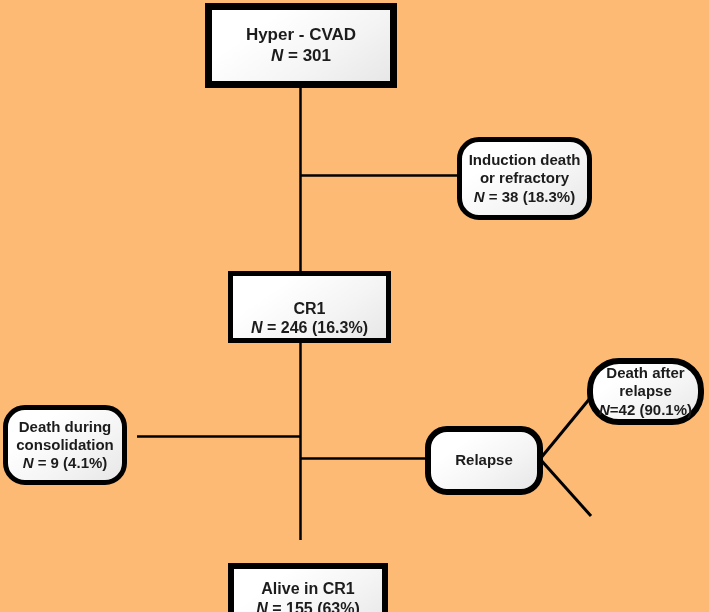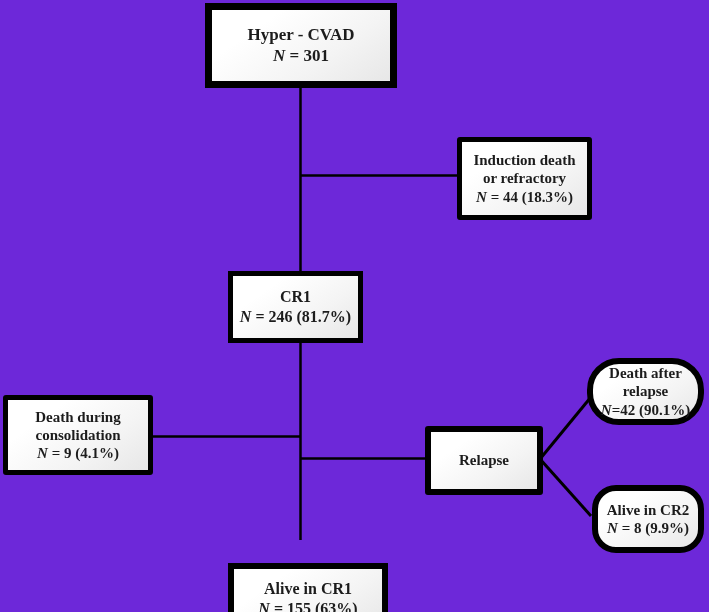--- a/index.html
+++ b/index.html
@@ -4,23 +4,23 @@
 <style>
   html, body {
     margin: 0;
     padding: 0;
     background: #ffffff;
   }
   .canvas {
     position: relative;
     width: 709px;
     height: 612px;
-    background: #6d28d9;
+    background: #fdba74;
     overflow: hidden;
-    font-family: Liberation Serif, serif;
+    font-family: Liberation Sans, sans-serif;
   }
   .connectors {
     position: absolute;
     left: 0;
     top: 0;
     width: 709px;
     height: 612px;
   }
   .node {
     position: absolute;
@@ -40,36 +40,36 @@
   .node .label {
     white-space: pre-line;
   }
   .node .stats {
     white-space: pre;
   }
   .node .stats i {
     font-style: italic;
   }
   .rounded {
-    border-radius: 3px;
+    border-radius: 22px;
   }
   .node-hyper {
     left: 205px; top: 3px; width: 192px; height: 85px;
     border-width: 7px;
     font-size: 17px;
   }
   .node-induction {
     left: 457px; top: 137px; width: 135px; height: 83px;
     font-size: 15px;
   }
   .node-cr1 {
-    left: 228px; top: 271px; width: 135px; height: 72px;
+    left: 228px; top: 271px; width: 163px; height: 72px; justify-content: flex-end;
   }
   .node-consolidation {
-    left: 3px; top: 395px; width: 150px; height: 80px;
+    left: 3px; top: 405px; width: 124px; height: 80px;
     font-size: 15px;
   }
   .node-relapse {
     left: 425px; top: 426px; width: 118px; height: 69px;
     border-width: 6px;
     font-size: 15px;
   }
   .node-death-after-relapse {
     left: 587px; top: 358px; width: 117px; height: 67px;
     border-width: 6px;
@@ -103,47 +103,43 @@
   </svg>
 
   <div class="node node-hyper">
     <div class="label">Hyper - CVAD</div>
     <div class="stats"><i>N</i><span> = 301</span></div>
   </div>
 
   <div class="node rounded node-induction">
     <div class="label">Induction death
 or refractory</div>
-    <div class="stats"><i>N</i><span> = 44 (18.3%)</span></div>
+    <div class="stats"><i>N</i><span> = 38 (18.3%)</span></div>
   </div>
 
   <div class="node node-cr1">
     <div class="label">CR1</div>
-    <div class="stats"><i>N</i><span> = 246 (81.7%)</span></div>
+    <div class="stats"><i>N</i><span> = 246 (16.3%)</span></div>
   </div>
 
   <div class="node rounded node-consolidation">
     <div class="label">Death during
 consolidation</div>
     <div class="stats"><i>N</i><span> = 9 (4.1%)</span></div>
   </div>
 
   <div class="node rounded node-relapse">
     <div class="label">Relapse</div>
   </div>
 
   <div class="node rounded node-death-after-relapse">
     <div class="label">Death after
 relapse</div>
     <div class="stats"><i>N</i><span>=42 (90.1%)</span></div>
   </div>
 
-  <div class="node rounded node-alive-cr2">
-    <div class="label">Alive in CR2</div>
-    <div class="stats"><i>N</i><span> = 8 (9.9%)</span></div>
-  </div>
 
   <div class="node node-alive-cr1">
     <div class="label">Alive in CR1</div>
     <div class="stats"><i>N</i><span> = 155 (63%)</span></div>
   </div>
 
 </div>
 
 </body></html>

